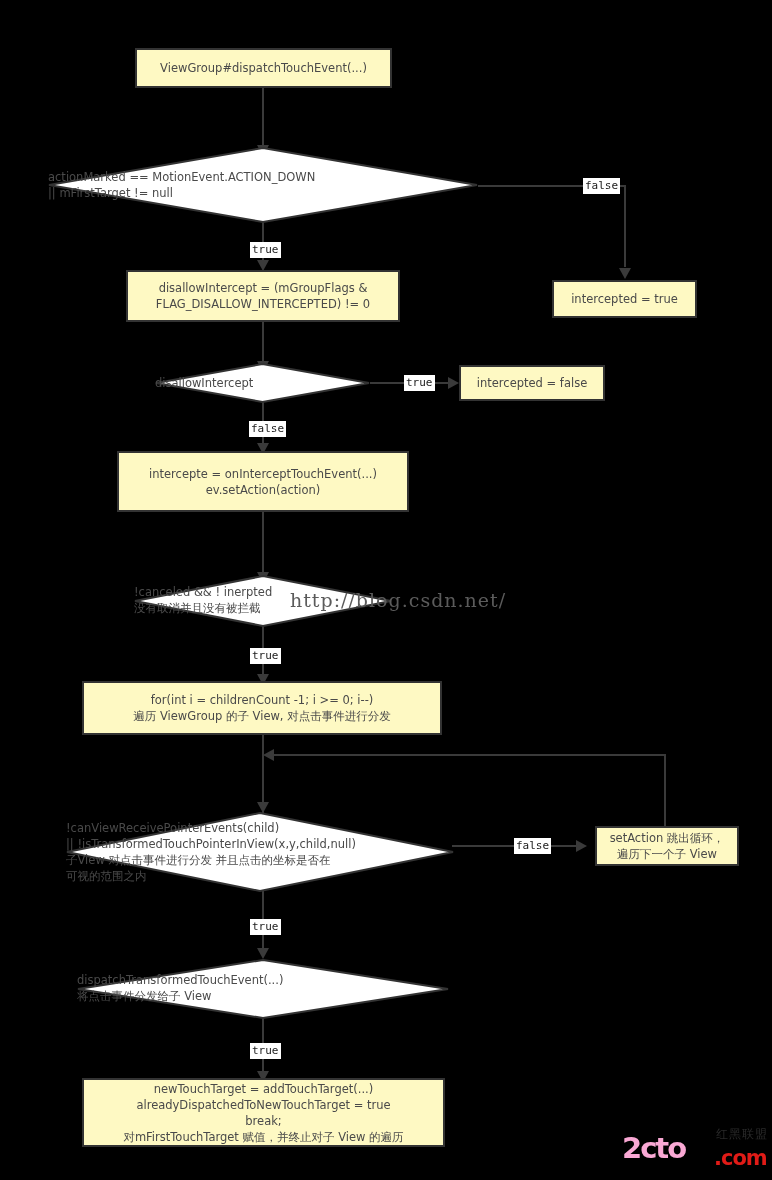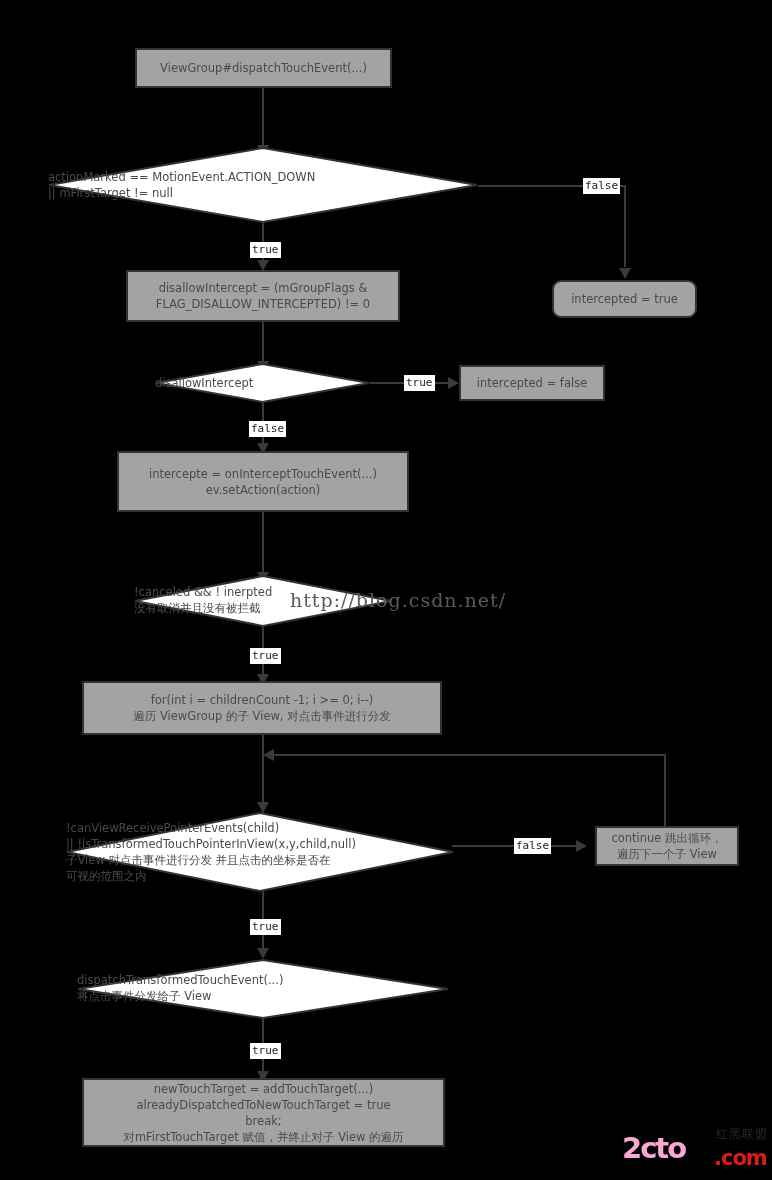--- a/index.html
+++ b/index.html
@@ -12,21 +12,21 @@
     width: 772px;
     height: 1180px;
     background: #000000;
     overflow: hidden;
     font-family: "DejaVu Sans", "Liberation Sans", sans-serif;
   }
 
   
   .node-box {
     position: absolute;
-    background: #a3a3a3;
+    background: #fef9c3;
     border: 2px solid #333333;
     box-sizing: border-box;
     display: flex;
     align-items: center;
     justify-content: center;
     text-align: center;
     color: #4a4a4a;
     font-size: 11.5px;
     line-height: 16px;
     z-index: 5;
@@ -199,21 +199,21 @@
   </div>
 
   <div class="diamond-wrap" style="left:48px; top:147px; width:430px; height:76px;">
     <svg class="shape" viewBox="0 0 430 76" preserveAspectRatio="none">
       <polygon points="215,1 429,38 215,75 1,38" fill="#ffffff" stroke="#333333" stroke-width="2"></polygon>
     </svg>
     <div class="label" style="top:22px;">actionMarked == MotionEvent.ACTION_DOWN
 || mFirstTarget != null</div>
   </div>
 
-  <div class="node-box" style="left:552px; top:280px; width:145px; height:38px;border-radius:9px;">
+  <div class="node-box" style="left:552px; top:280px; width:145px; height:38px;">
     <span class="txt">intercepted = true</span>
   </div>
 
   <div class="node-box" style="left:126px; top:270px; width:274px; height:52px;">
     <span class="txt">disallowIntercept = (mGroupFlags &amp;
 FLAG_DISALLOW_INTERCEPTED) != 0</span>
   </div>
 
   <div class="diamond-wrap" style="left:155px; top:363px; width:215px; height:40px;">
     <svg class="shape" viewBox="0 0 215 40" preserveAspectRatio="none">
@@ -248,21 +248,21 @@
     <svg class="shape" viewBox="0 0 388 80" preserveAspectRatio="none">
       <polygon points="194,1 387,40 194,79 1,40" fill="#ffffff" stroke="#333333" stroke-width="2"></polygon>
     </svg>
     <div class="label" style="top:8px;">!canViewReceivePointerEvents(child)
 || !isTransformedTouchPointerInView(x,y,child,null)
 子View 对点击事件进行分发 并且点击的坐标是否在
 可视的范围之内</div>
   </div>
 
   <div class="node-box" style="left:595px; top:826px; width:144px; height:40px;">
-    <span class="txt">continue 跳出循环，
+    <span class="txt">setAction 跳出循环，
 遍历下一个子 View</span>
   </div>
 
   <div class="diamond-wrap" style="left:77px; top:959px; width:372px; height:60px;">
     <svg class="shape" viewBox="0 0 372 60" preserveAspectRatio="none">
       <polygon points="186,1 371,30 186,59 1,30" fill="#ffffff" stroke="#333333" stroke-width="2"></polygon>
     </svg>
     <div class="label" style="top:13px;">dispatchTransformedTouchEvent(...)
 将点击事件分发给子 View</div>
   </div>

